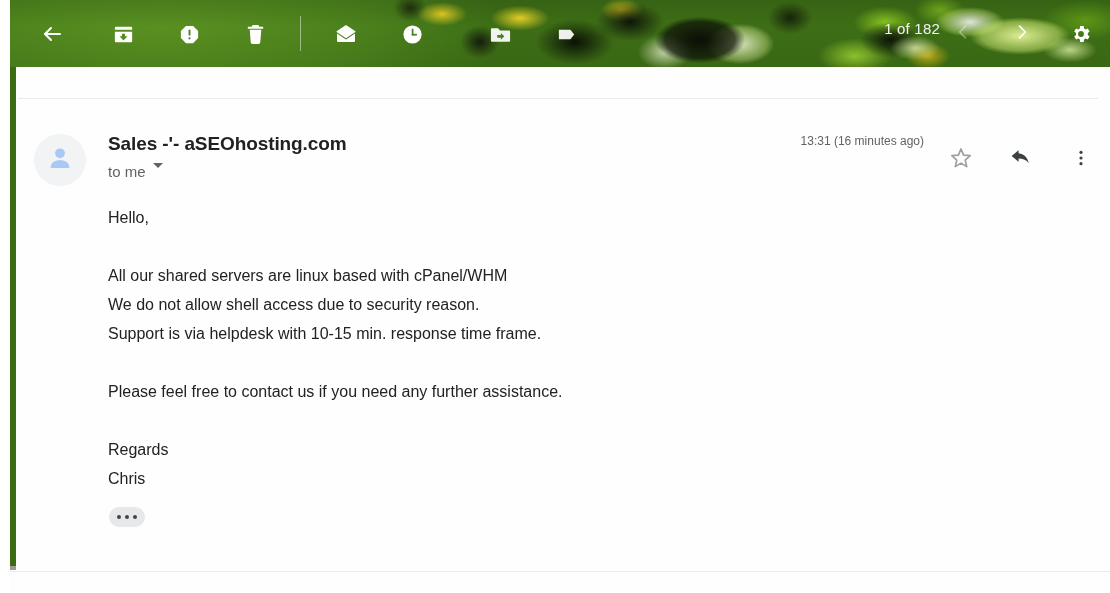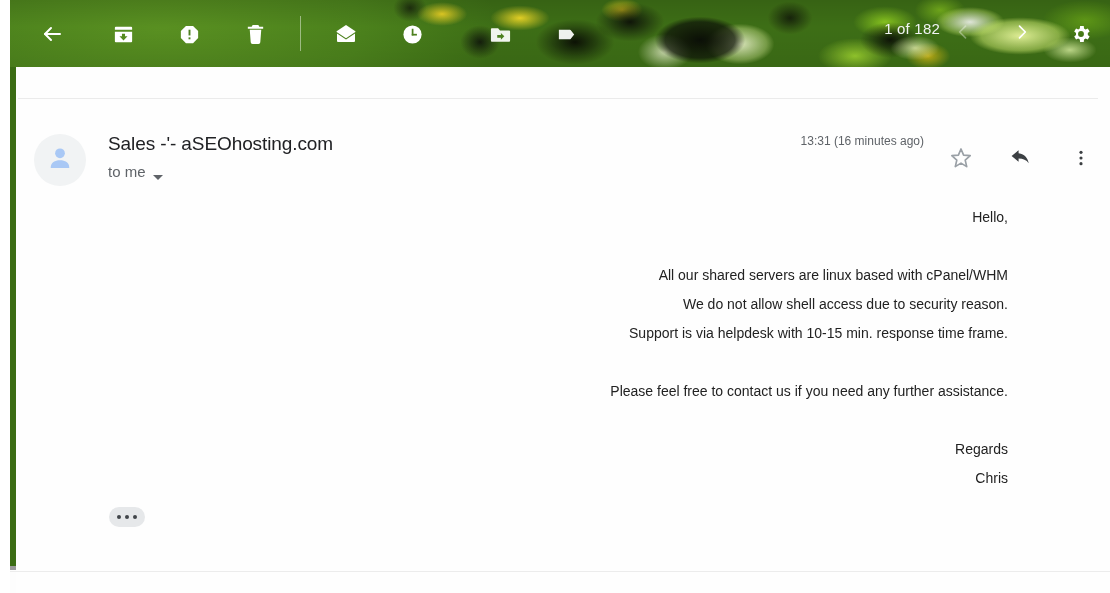--- a/index.html
+++ b/index.html
@@ -121,27 +121,27 @@
 
   .avatar {
     position:absolute; left:24px; top:134px;
     width:52px; height:52px; border-radius:50%;
     background:#f1f3f4;
     display:flex; align-items:center; justify-content:center;
   }
 
   .sender {
     position:absolute; left:98px; top:133px;
-    font-size:19px; font-weight:normal; color:#202124;
+    font-size:19px; font-weight:bold; color:#202124;
     letter-spacing:-.1px;
     white-space:nowrap;
   }
   .tome-row {
     position:absolute; left:98px; top:163px;
-    display:flex; align-items:flex-end; gap:7px;
+    display:flex; align-items:flex-start; gap:7px;
     cursor:pointer;
   }
   .tome {
     font-size:15px; color:#5f6368;
   }
   .caret {
     width:0; height:0;
     border-left:5px solid transparent;
     border-right:5px solid transparent;
     border-top:5px solid #5f6368;
@@ -155,25 +155,24 @@
   .hdr-btn {
     position:absolute; top:138px;
     width:44px; height:44px;
     display:flex; align-items:center; justify-content:center;
     border-radius:50%; cursor:pointer;
   }
 
   .body {
     position:absolute; left:98px; top:203px;
     width:900px;
-    font-size:14px; color:#222;
+    font-size:16px; color:#222;
     line-height:29px;
     white-space:pre-wrap;
     word-wrap:break-word;
-    text-align:right;
   }
 
   .trim-btn {
     position:absolute; left:99px; top:507px;
     width:36px; height:20px;
     border-radius:10px;
     background:#e6e8ea;
     display:flex; align-items:center; justify-content:center;
     gap:4px;
     cursor:pointer;

